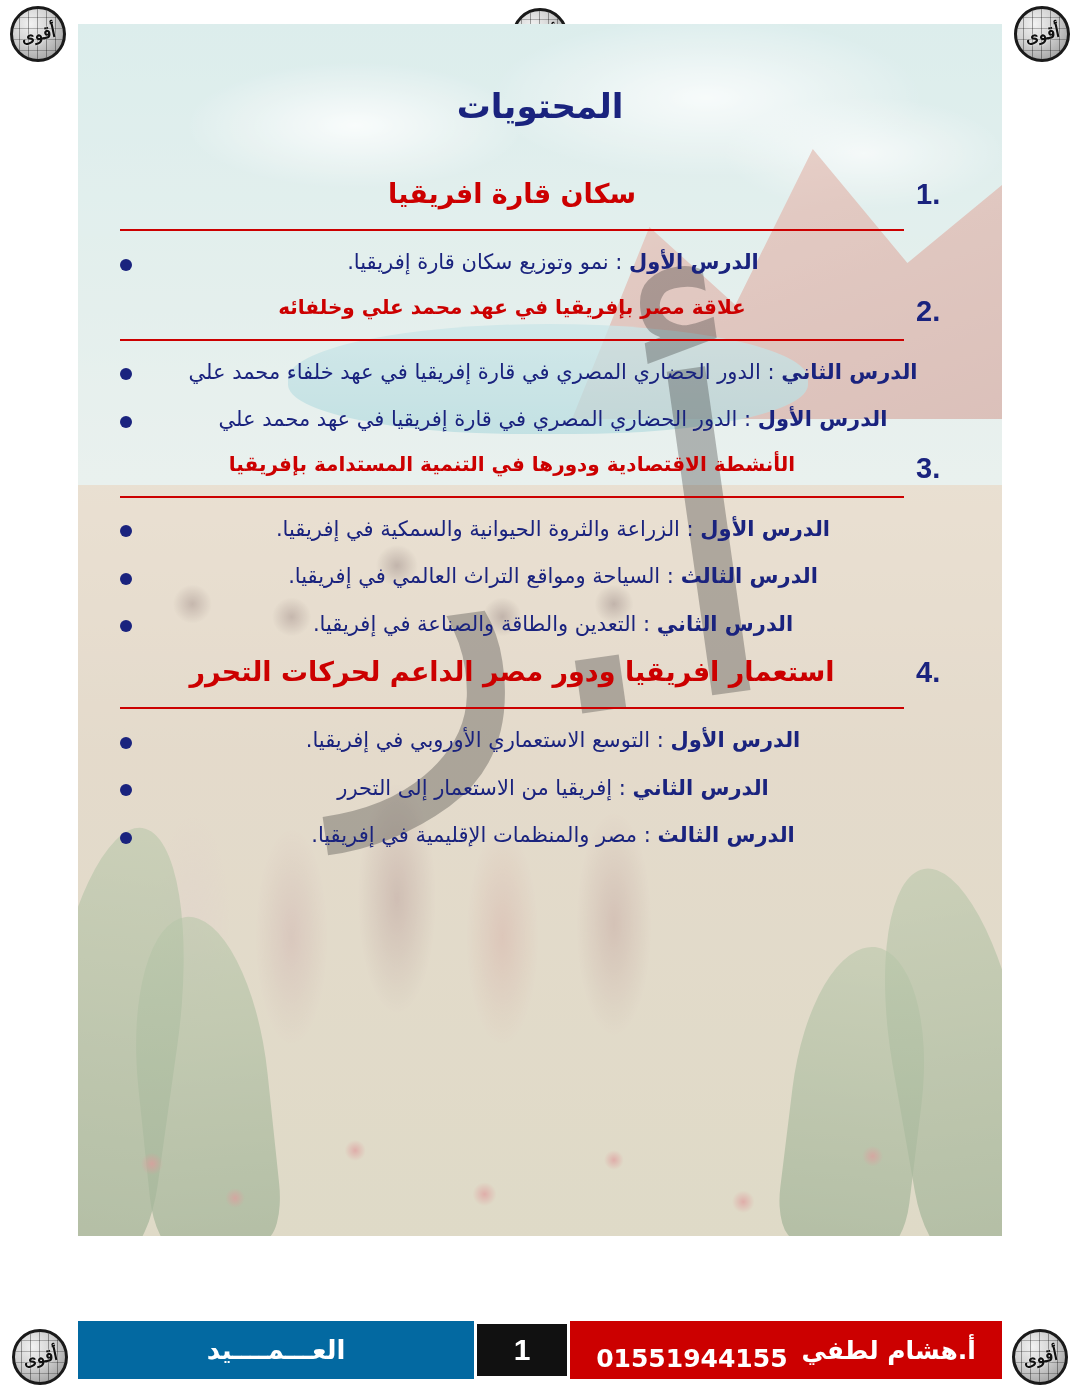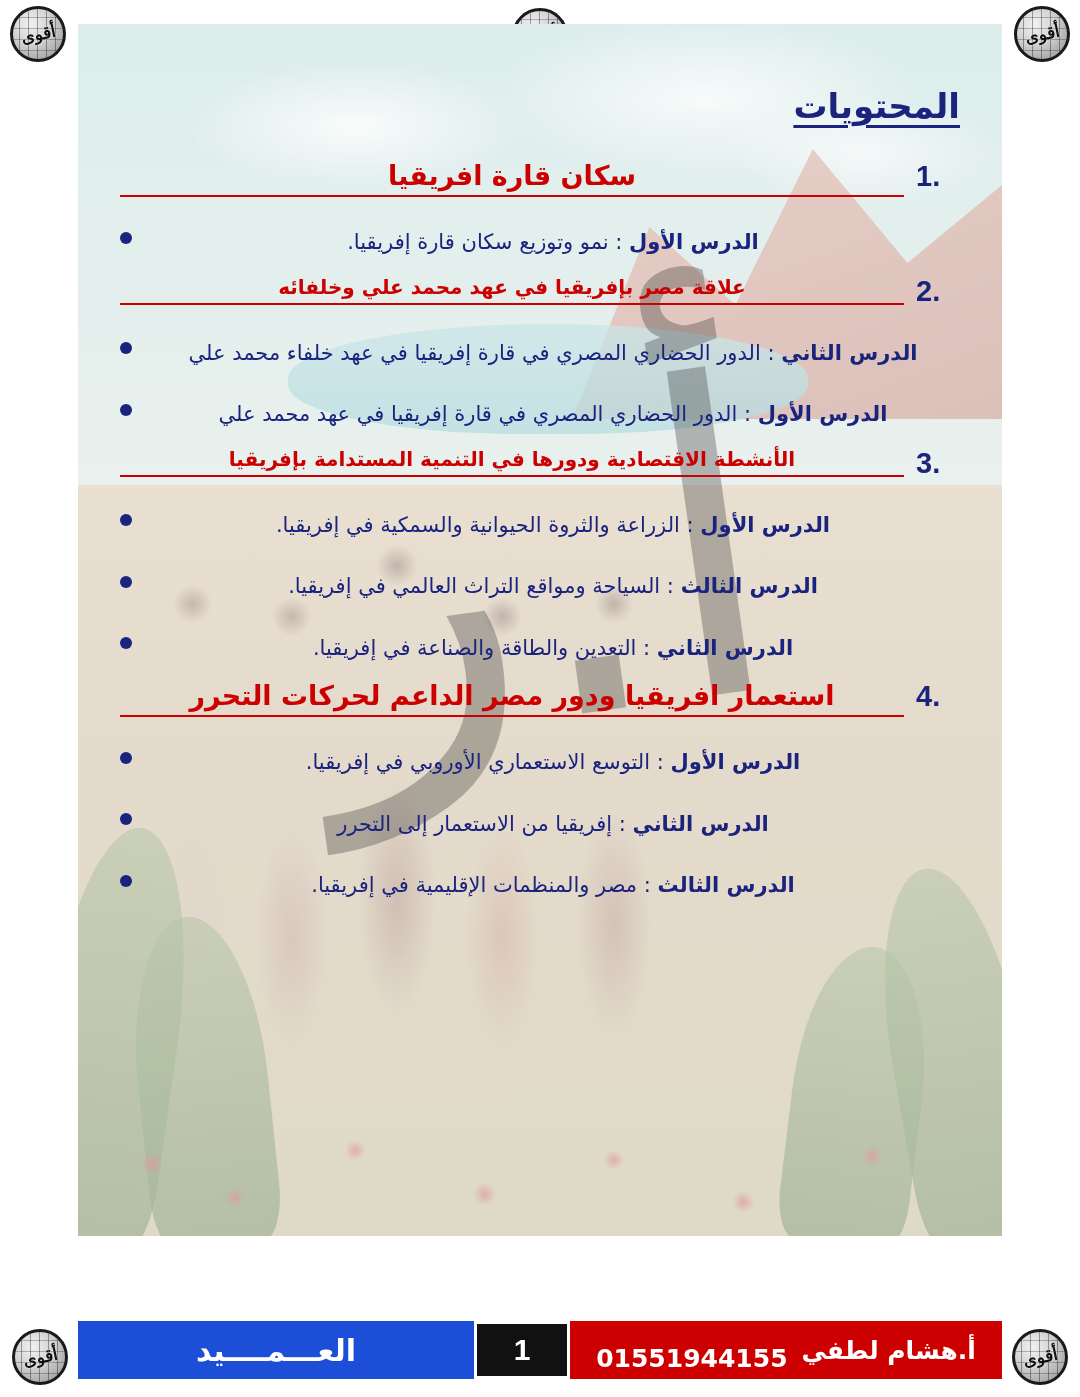--- a/index.html
+++ b/index.html
@@ -143,27 +143,26 @@
   }
 
   
   .content {
     position: relative;
     z-index: 5;
     padding: 62px 42px 20px 42px;
     direction: rtl;
   }
   .doc-title {
-    text-align: right;
+    text-align: center;
     font-size: 34px;
     font-weight: bold;
     color: #1a237e;
-    text-decoration: underline;
     text-underline-offset: 7px;
-    margin-bottom: 34px;
+    margin-bottom: 52px;
     font-family: "DejaVu Sans", sans-serif;
   }
 
   .unit { margin-bottom: 10px; }
   .unit-head {
     display: flex;
     align-items: flex-start;
     gap: 12px;
     justify-content: flex-start;
     margin-bottom: 10px;
@@ -177,21 +176,21 @@
     direction: ltr;
     flex: 0 0 auto;
   }
   .unit-title {
     flex: 1 1 auto;
     text-align: center;
     font-size: 27px;
     font-weight: bold;
     color: #cc0000;
     border-bottom: 2px solid #cc0000;
-    padding-bottom: 4px;
+    padding-bottom: 20px;
     font-family: "DejaVu Sans", sans-serif;
     letter-spacing: -1px;
   }
   .unit-title.small { font-size: 20px; }
 
   .lesson {
     display: flex;
     align-items: center;
     gap: 14px;
     margin: 16px 0;
@@ -203,21 +202,20 @@
     background: #1a237e;
     margin-top: 4px;
   }
   .lesson-text {
     flex: 1 1 auto;
     text-align: center;
     font-size: 21px;
     color: #1a237e;
     font-family: "DejaVu Sans", sans-serif;
     line-height: 1.5;
-    margin-top: 14px;
   }
   .lesson-label { font-weight: bold; }
 
   
   .footer {
     position: absolute;
     left: 78px; right: 78px;
     bottom: 18px;
     height: 58px;
     display: flex;
@@ -243,26 +241,26 @@
     color: #ffffff;
     border: 3px solid #ffffff;
     display: flex;
     align-items: center;
     justify-content: center;
     font-size: 30px;
     font-weight: bold;
   }
   .footer-name {
     flex: 1 1 auto;
-    background: #1d4ed8;
+    background: #0369a1;
     color: #ffffff;
     display: flex;
     align-items: center;
     justify-content: center;
-    font-size: 30px;
+    font-size: 26px;
     font-weight: bold;
     font-family: "DejaVu Sans", sans-serif;
     letter-spacing: 2px;
   }
 </style>
 </head>
 <body>
 
 <div class="page">
 

